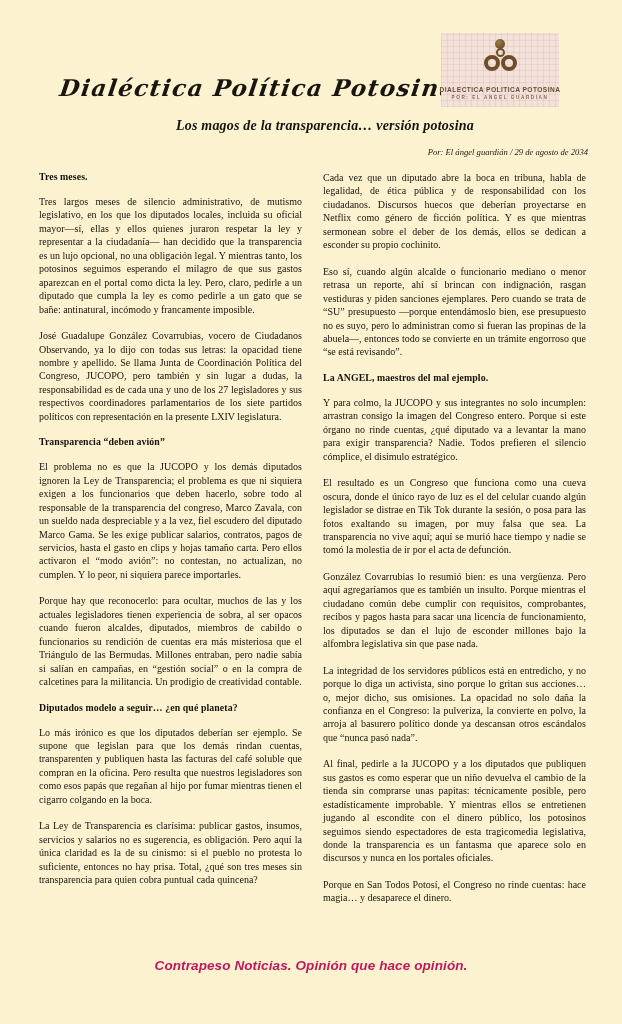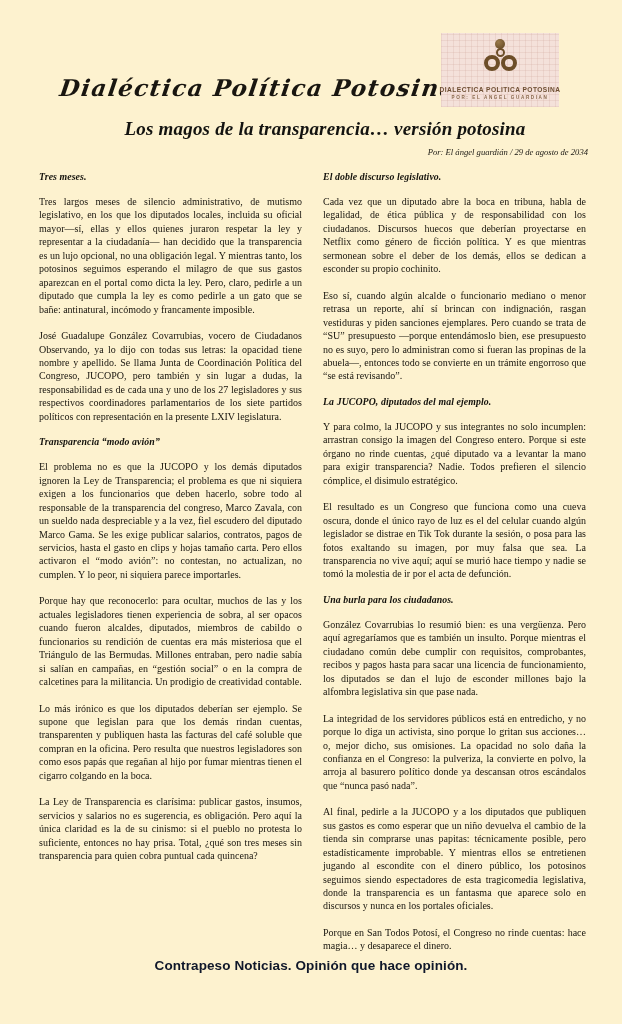--- a/index.html
+++ b/index.html
@@ -98,21 +98,21 @@
   
   .title {
     position: absolute;
     top: 118px;
     left: 0;
     width: 100%;
     text-align: center;
     font-family: "Liberation Serif", serif;
     font-weight: bold;
     font-style: italic;
-    font-size: 19px;
+    font-size: 14px;
     color: #131310;
     letter-spacing: 0.2px;
     padding-left: 28px;
   }
   .byline {
     position: absolute;
     top: 147px;
     right: 34px;
     font-style: italic;
     font-size: 8.6px;
@@ -124,21 +124,20 @@
     top: 171px;
     left: 39px;
     right: 36px;
     display: flex;
     gap: 21px;
   }
   .column { flex: 1 1 0; min-width: 0; }
   .col-heading {
     font-size: 9.8px;
     font-weight: bold;
-    font-style: italic;
     color: #14120c;
     margin: 13px 0 13px 0;
     letter-spacing: 0.1px;
   }
   .column .col-heading:first-child { margin-top: 0; }
   .col-para {
     font-size: 10px;
     line-height: 13.45px;
     text-align: justify;
     color: #17140d;
@@ -146,22 +145,23 @@
   }
   
   .footer {
     position: absolute;
     top: 958px;
     left: 0;
     width: 100%;
     text-align: center;
     font-family: "Liberation Sans", sans-serif;
     font-weight: bold;
+    font-style: italic;
     font-size: 13.5px;
-    color: #0f172a;
+    color: #be185d;
     letter-spacing: 0.1px;
   }
 </style>
 </head>
 <body>
 
 <div class="page">
 
   <div class="brand-script">Dialéctica Política Potosina</div>
 
@@ -180,34 +180,33 @@
 
   <div class="title">Los magos de la transparencia… versión potosina</div>
 
   <div class="byline">Por: El ángel guardián / 29 de agosto de 2034</div>
 
   <div class="article">
     <div class="column">
         <h3 class="col-heading">Tres meses.</h3>
         <p class="col-para">Tres largos meses de silencio administrativo, de mutismo legislativo, en los que los diputados locales, incluida su oficial mayor—sí, ellas y ellos quienes juraron respetar la ley y representar a la ciudadanía— han decidido que la transparencia es un lujo opcional, no una obligación legal. Y mientras tanto, los potosinos seguimos esperando el milagro de que sus gastos aparezcan en el portal como dicta la ley. Pero, claro, pedirle a un diputado que cumpla la ley es como pedirle a un gato que se bañe: antinatural, incómodo y francamente imposible.</p>
         <p class="col-para">José Guadalupe González Covarrubias, vocero de Ciudadanos Observando, ya lo dijo con todas sus letras: la opacidad tiene nombre y apellido. Se llama Junta de Coordinación Política del Congreso, JUCOPO, pero también y sin lugar a dudas, la responsabilidad es de cada una y uno de los 27 legisladores y sus respectivos coordinadores parlamentarios de los siete partidos políticos con representación en la presente LXIV legislatura.</p>
-        <h3 class="col-heading">Transparencia “modo avión”</h3>
+        <h3 class="col-heading">Transparencia “deben avión”</h3>
         <p class="col-para">El problema no es que la JUCOPO y los demás diputados ignoren la Ley de Transparencia; el problema es que ni siquiera exigen a los funcionarios que deben hacerlo, sobre todo al responsable de la transparencia del congreso, Marco Zavala, con un sueldo nada despreciable y a la vez, fiel escudero del diputado Marco Gama. Se les exige publicar salarios, contratos, pagos de servicios, hasta el gasto en clips y hojas tamaño carta. Pero ellos activaron el “modo avión”: no contestan, no actualizan, no cumplen. Y lo peor, ni siquiera parece importarles.</p>
         <p class="col-para">Porque hay que reconocerlo: para ocultar, muchos de las y los actuales legisladores tienen experiencia de sobra, al ser opacos cuando fueron alcaldes, diputados, miembros de cabildo o funcionarios su rendición de cuentas era más misteriosa que el Triángulo de las Bermudas. Millones entraban, pero nadie sabía si salían en campañas, en “gestión social” o en la compra de calcetines para la militancia. Un prodigio de creatividad contable.</p>
+        <h3 class="col-heading">Diputados modelo a seguir… ¿en qué planeta?</h3>
         <p class="col-para">Lo más irónico es que los diputados deberían ser ejemplo. Se supone que legislan para que los demás rindan cuentas, transparenten y publiquen hasta las facturas del café soluble que compran en la oficina. Pero resulta que nuestros legisladores son como esos papás que regañan al hijo por fumar mientras tienen el cigarro colgando en la boca.</p>
         <p class="col-para">La Ley de Transparencia es clarísima: publicar gastos, insumos, servicios y salarios no es sugerencia, es obligación. Pero aquí la única claridad es la de su cinismo: si el pueblo no protesta lo suficiente, entonces no hay prisa. Total, ¿qué son tres meses sin transparencia para quien cobra puntual cada quincena?</p>
       </div>
     <div class="column">
-        <h3 class="col-heading">El doble discurso legislativo.</h3>
         <p class="col-para">Cada vez que un diputado abre la boca en tribuna, habla de legalidad, de ética pública y de responsabilidad con los ciudadanos. Discursos huecos que deberían proyectarse en Netflix como género de ficción política. Y es que mientras sermonean sobre el deber de los demás, ellos se dedican a esconder su propio cochinito.</p>
         <p class="col-para">Eso sí, cuando algún alcalde o funcionario mediano o menor retrasa un reporte, ahí sí brincan con indignación, rasgan vestiduras y piden sanciones ejemplares. Pero cuando se trata de “SU” presupuesto —porque entendámoslo bien, ese presupuesto no es suyo, pero lo administran como si fueran las propinas de la abuela—, entonces todo se convierte en un trámite engorroso que “se está revisando”.</p>
-        <h3 class="col-heading">La JUCOPO, diputados del mal ejemplo.</h3>
+        <h3 class="col-heading">La ANGEL, maestros del mal ejemplo.</h3>
         <p class="col-para">Y para colmo, la JUCOPO y sus integrantes no solo incumplen: arrastran consigo la imagen del Congreso entero. Porque si este órgano no rinde cuentas, ¿qué diputado va a levantar la mano para exigir transparencia? Nadie. Todos prefieren el silencio cómplice, el disimulo estratégico.</p>
         <p class="col-para">El resultado es un Congreso que funciona como una cueva oscura, donde el único rayo de luz es el del celular cuando algún legislador se distrae en Tik Tok durante la sesión, o posa para las fotos exaltando su imagen, por muy falsa que sea. La transparencia no vive aquí; aquí se murió hace tiempo y nadie se tomó la molestia de ir por el acta de defunción.</p>
-        <h3 class="col-heading">Una burla para los ciudadanos.</h3>
         <p class="col-para">González Covarrubias lo resumió bien: es una vergüenza. Pero aquí agregaríamos que es también un insulto. Porque mientras el ciudadano común debe cumplir con requisitos, comprobantes, recibos y pagos hasta para sacar una licencia de funcionamiento, los diputados se dan el lujo de esconder millones bajo la alfombra legislativa sin que pase nada.</p>
         <p class="col-para">La integridad de los servidores públicos está en entredicho, y no porque lo diga un activista, sino porque lo gritan sus acciones… o, mejor dicho, sus omisiones. La opacidad no solo daña la confianza en el Congreso: la pulveriza, la convierte en polvo, la arroja al basurero político donde ya descansan otros escándalos que “nunca pasó nada”.</p>
         <p class="col-para">Al final, pedirle a la JUCOPO y a los diputados que publiquen sus gastos es como esperar que un niño devuelva el cambio de la tienda sin comprarse unas papitas: técnicamente posible, pero estadísticamente improbable. Y mientras ellos se entretienen jugando al escondite con el dinero público, los potosinos seguimos siendo espectadores de esta tragicomedia legislativa, donde la transparencia es un fantasma que aparece solo en discursos y nunca en los portales oficiales.</p>
         <p class="col-para">Porque en San Todos Potosí, el Congreso no rinde cuentas: hace magia… y desaparece el dinero.</p>
       </div>
   </div>
 
   <div class="footer">Contrapeso Noticias. Opinión que hace opinión.</div>
 
 </div>

